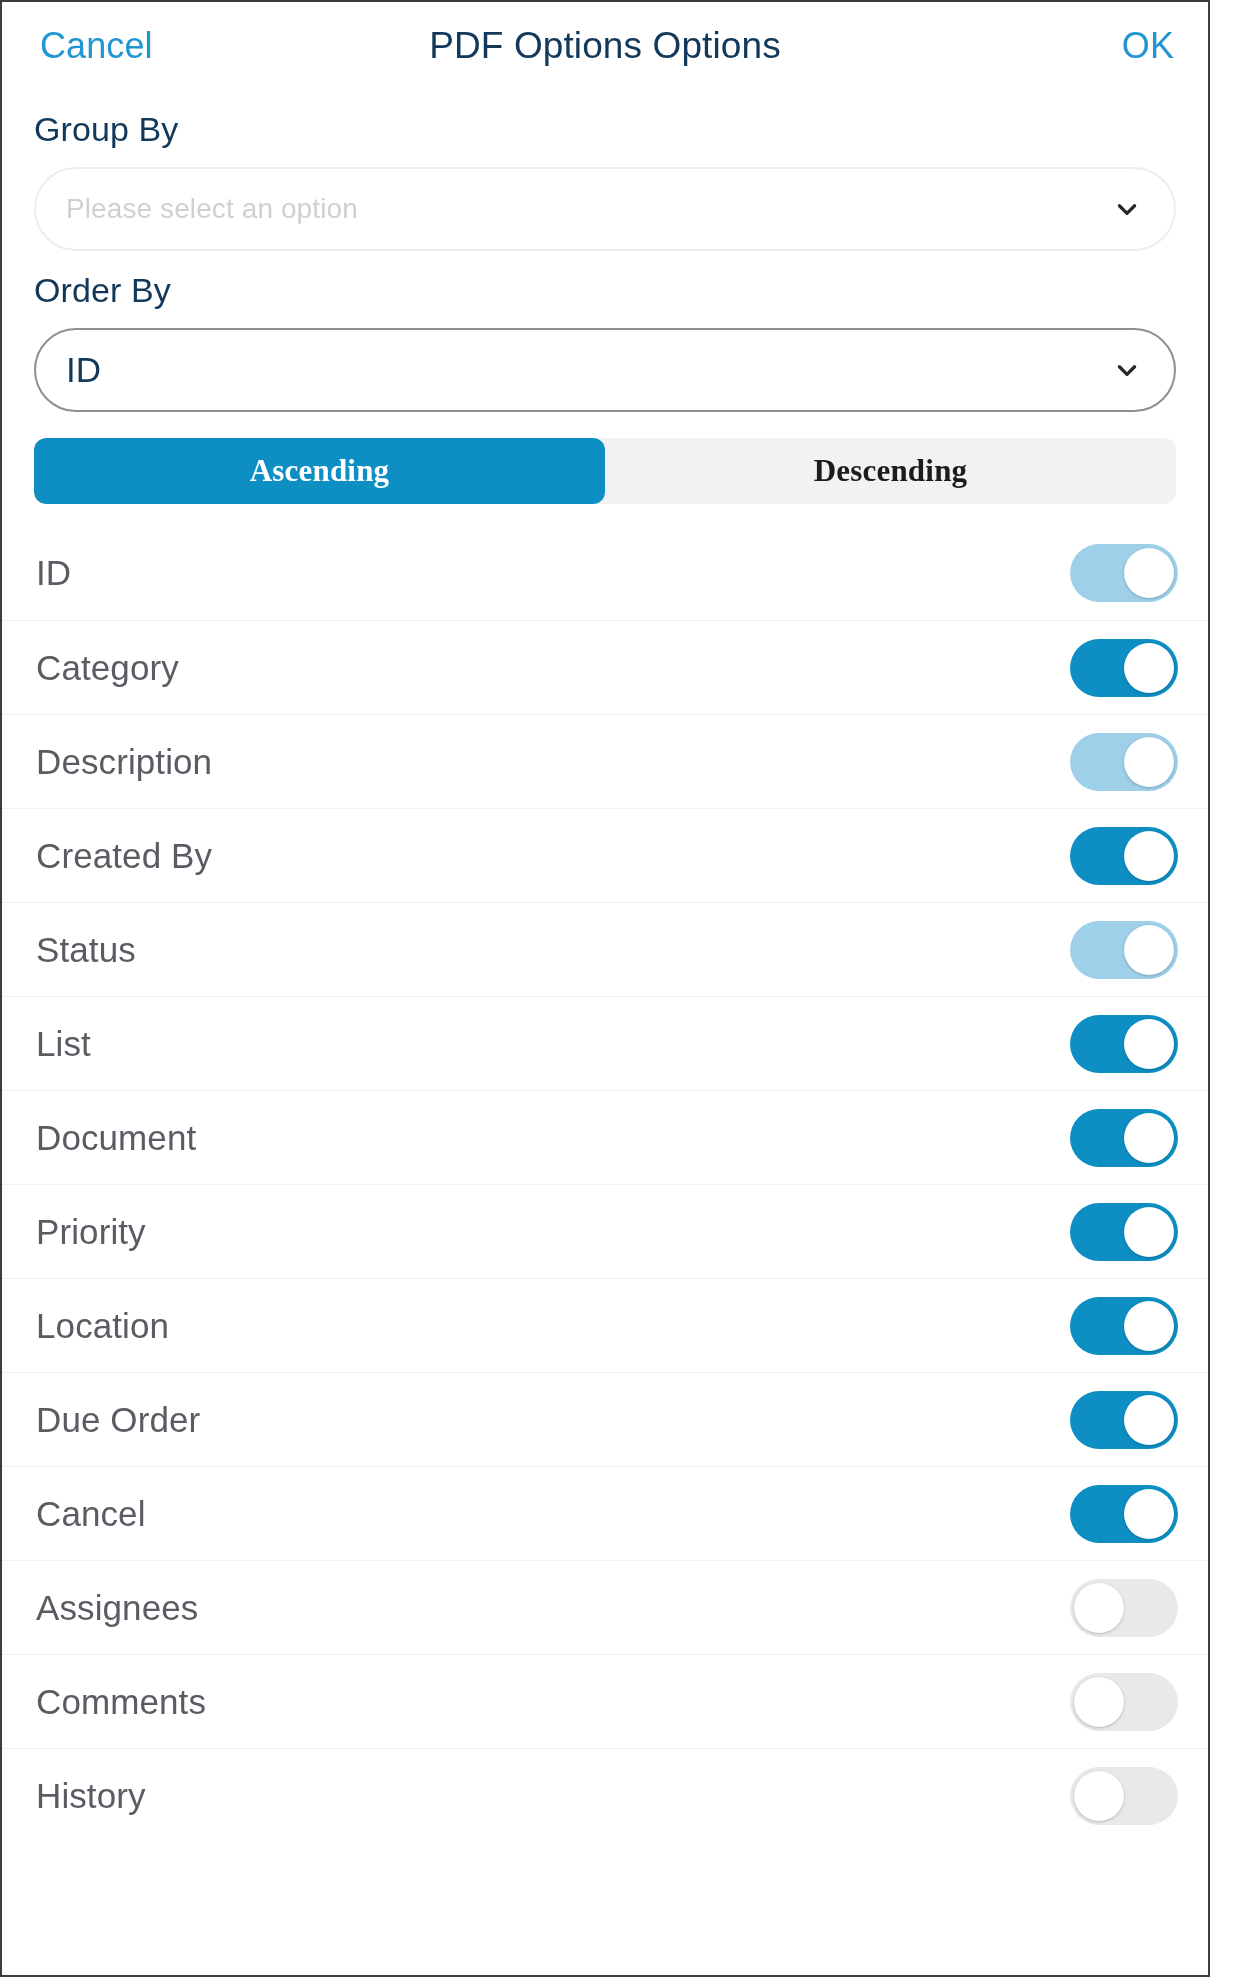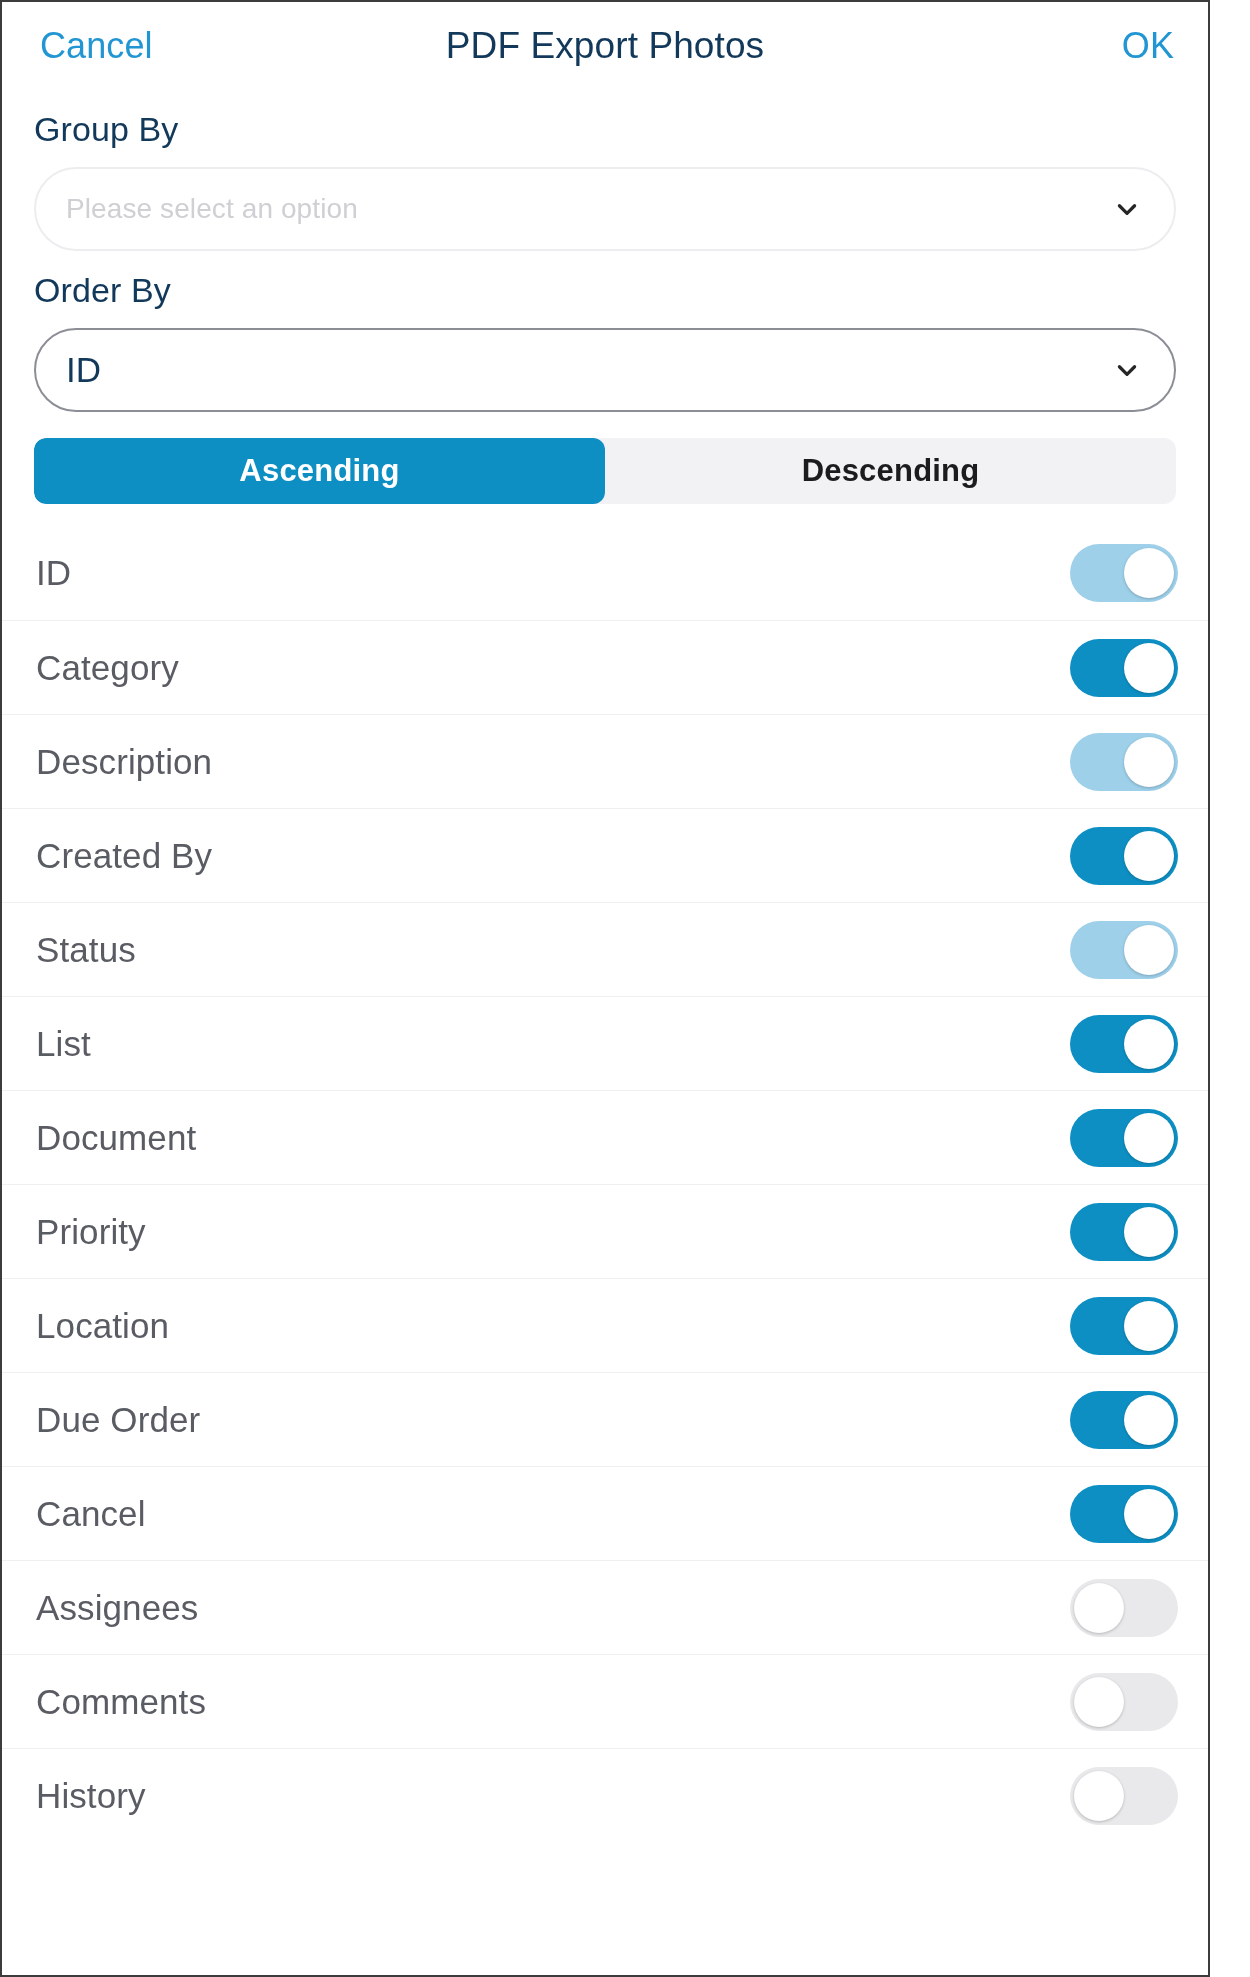--- a/index.html
+++ b/index.html
@@ -105,20 +105,21 @@
   
   .segmented {
     margin: 26px 32px 0 32px;
     height: 66px;
     background: #f2f2f4;
     border-radius: 12px;
     display: flex;
     align-items: stretch;
     overflow: hidden;
     box-sizing: border-box;
+    font-family: Liberation Serif, serif;
   }
   .seg {
     flex: 1 1 50%;
     display: flex;
     align-items: center;
     justify-content: center;
     font-size: 31px;
     font-weight: bold;
     color: #1c1c1e;
     cursor: pointer;
@@ -179,21 +180,21 @@
   .toggle.on-muted .knob { right: 4px; }
   .toggle.off .knob      { left: 4px; }
 </style>
 </head>
 <body>
 
 <div id="screen">
 
   <div class="header">
     <button class="hdr-btn">Cancel</button>
-    <div class="hdr-title">PDF Export Photos</div>
+    <div class="hdr-title">PDF Options Options</div>
     <button class="hdr-btn">OK</button>
   </div>
 
   <div class="form">
 
     <div class="field-label">Group By</div>
     <div class="select-pill light-border">
       <span class="select-placeholder">Please select an option</span>
       <span class="chevron">
         <svg viewBox="0 0 24 24" fill="none" stroke="#262626" stroke-width="3" stroke-linecap="round" stroke-linejoin="round">

